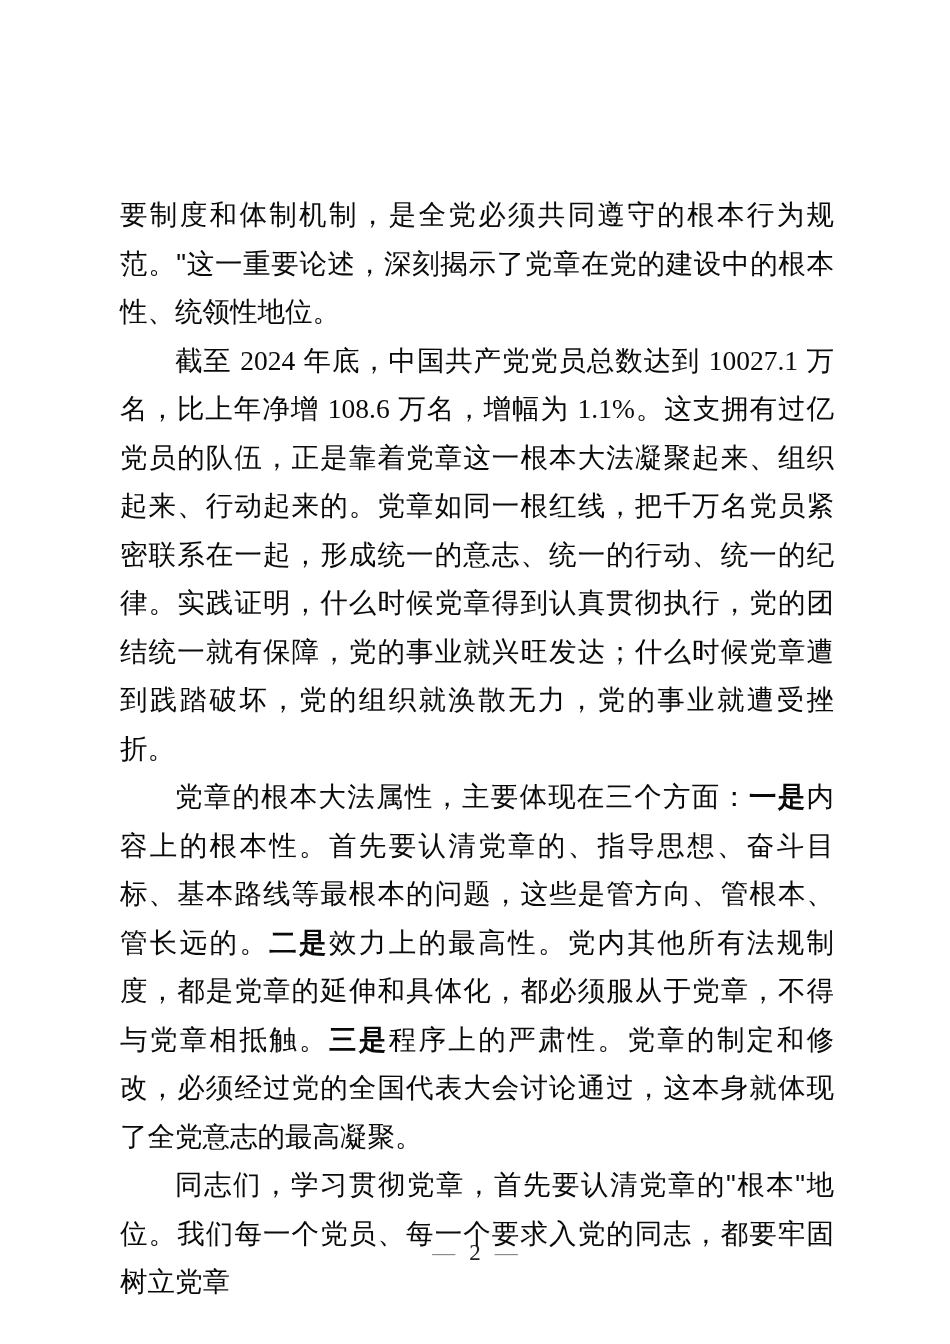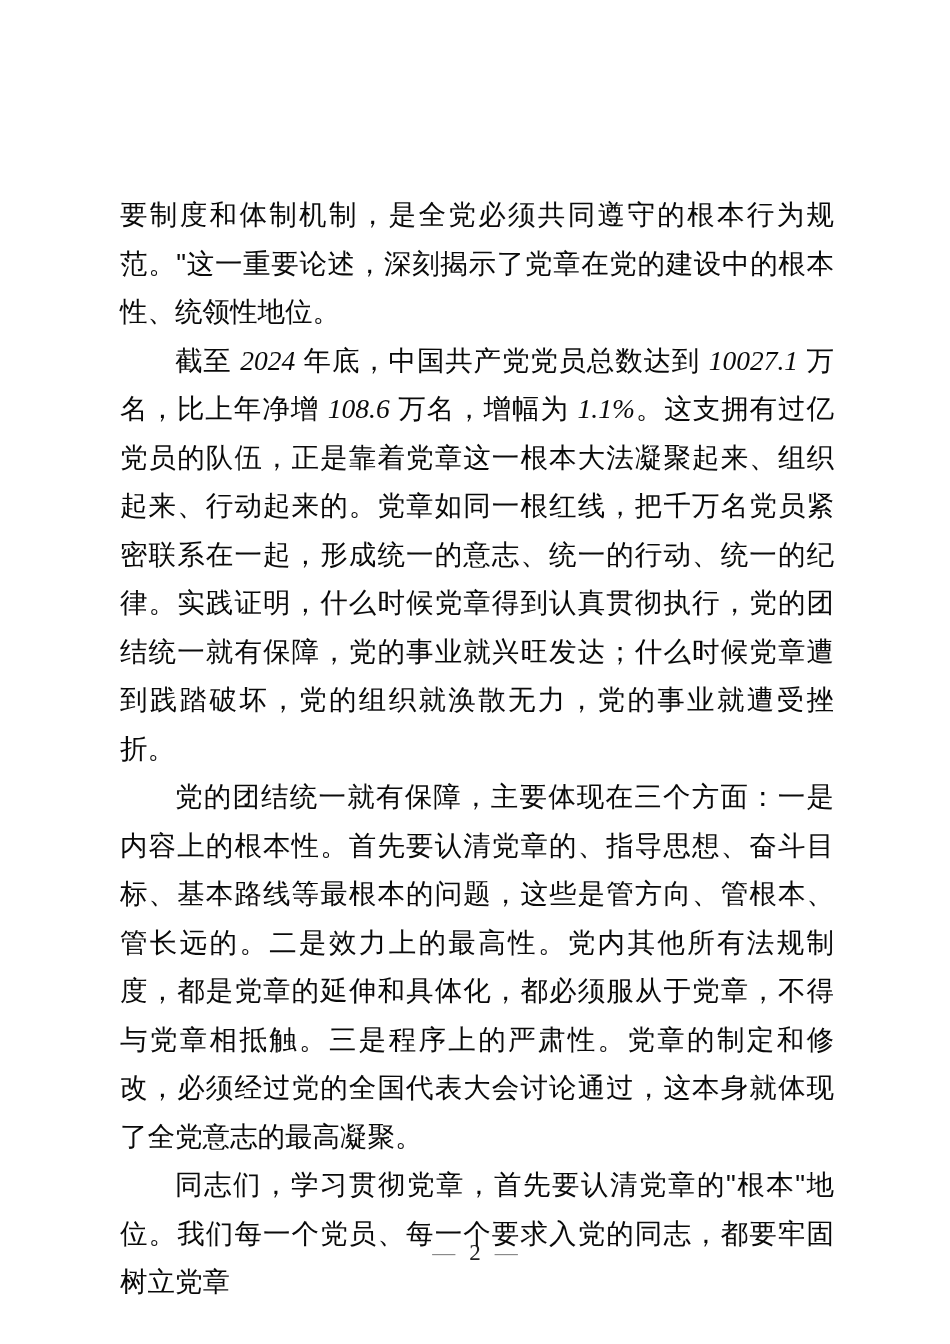--- a/index.html
+++ b/index.html
@@ -27,26 +27,25 @@
   }
   p.para {
     margin: 0;
     padding: 0;
     text-align: justify;
   }
   p.para.indent {
     text-indent: 2em;
   }
   .run-bold {
-    font-weight: normal;
+    font-weight: bold;
     margin-top: 40px;
   }
   .run-serif {
     font-family: "Liberation Serif", "DejaVu Serif", serif;
-    font-style: italic;
   }
   .footer {
     position: absolute;
     top: 1238px;
     left: 0;
     width: 950px;
     text-align: center;
     font-family: "Liberation Serif", "DejaVu Serif", serif;
     font-size: 23px;
     line-height: 30px;
@@ -60,19 +59,19 @@
     margin: 0 14px;
   }
 </style>
 </head>
 <body>
 
 <div class="page">
   <div class="doc-body" id="paragraphs">
       <p class="para"><span>要制度和体制机制，是全党必须共同遵守的根本行为规范。"这一重要论述，深刻揭示了党章在党的建设中的根本性、统领性地位。</span></p>
       <p class="para indent"><span>截至 </span><span class="run-serif">2024</span><span> 年底，中国共产党党员总数达到 </span><span class="run-serif">10027.1</span><span> 万名，比上年净增 </span><span class="run-serif">108.6</span><span> 万名，增幅为 </span><span class="run-serif">1.1%</span><span>。这支拥有过亿党员的队伍，正是靠着党章这一根本大法凝聚起来、组织起来、行动起来的。党章如同一根红线，把千万名党员紧密联系在一起，形成统一的意志、统一的行动、统一的纪律。实践证明，什么时候党章得到认真贯彻执行，党的团结统一就有保障，党的事业就兴旺发达；什么时候党章遭到践踏破坏，党的组织就涣散无力，党的事业就遭受挫折。</span></p>
-      <p class="para indent"><span>党的团结统一就有保障，主要体现在三个方面：</span><span class="run-bold">一是</span><span>内容上的根本性。首先要认清党章的、指导思想、奋斗目标、基本路线等最根本的问题，这些是管方向、管根本、管长远的。</span><span class="run-bold">二是</span><span>效力上的最高性。党内其他所有法规制度，都是党章的延伸和具体化，都必须服从于党章，不得与党章相抵触。</span><span class="run-bold">三是</span><span>程序上的严肃性。党章的制定和修改，必须经过党的全国代表大会讨论通过，这本身就体现了全党意志的最高凝聚。</span></p>
+      <p class="para indent"><span>党章的根本大法属性，主要体现在三个方面：</span><span class="run-bold">一是</span><span>内容上的根本性。首先要认清党章的、指导思想、奋斗目标、基本路线等最根本的问题，这些是管方向、管根本、管长远的。</span><span class="run-bold">二是</span><span>效力上的最高性。党内其他所有法规制度，都是党章的延伸和具体化，都必须服从于党章，不得与党章相抵触。</span><span class="run-bold">三是</span><span>程序上的严肃性。党章的制定和修改，必须经过党的全国代表大会讨论通过，这本身就体现了全党意志的最高凝聚。</span></p>
       <p class="para indent"><span>同志们，学习贯彻党章，首先要认清党章的"根本"地位。我们每一个党员、每一个要求入党的同志，都要牢固树立党章</span></p>
     </div>
   <div class="footer">
     <span class="dash">—</span><span class="num">2</span><span class="dash">—</span>
   </div>
 </div>
 
 </body></html>

